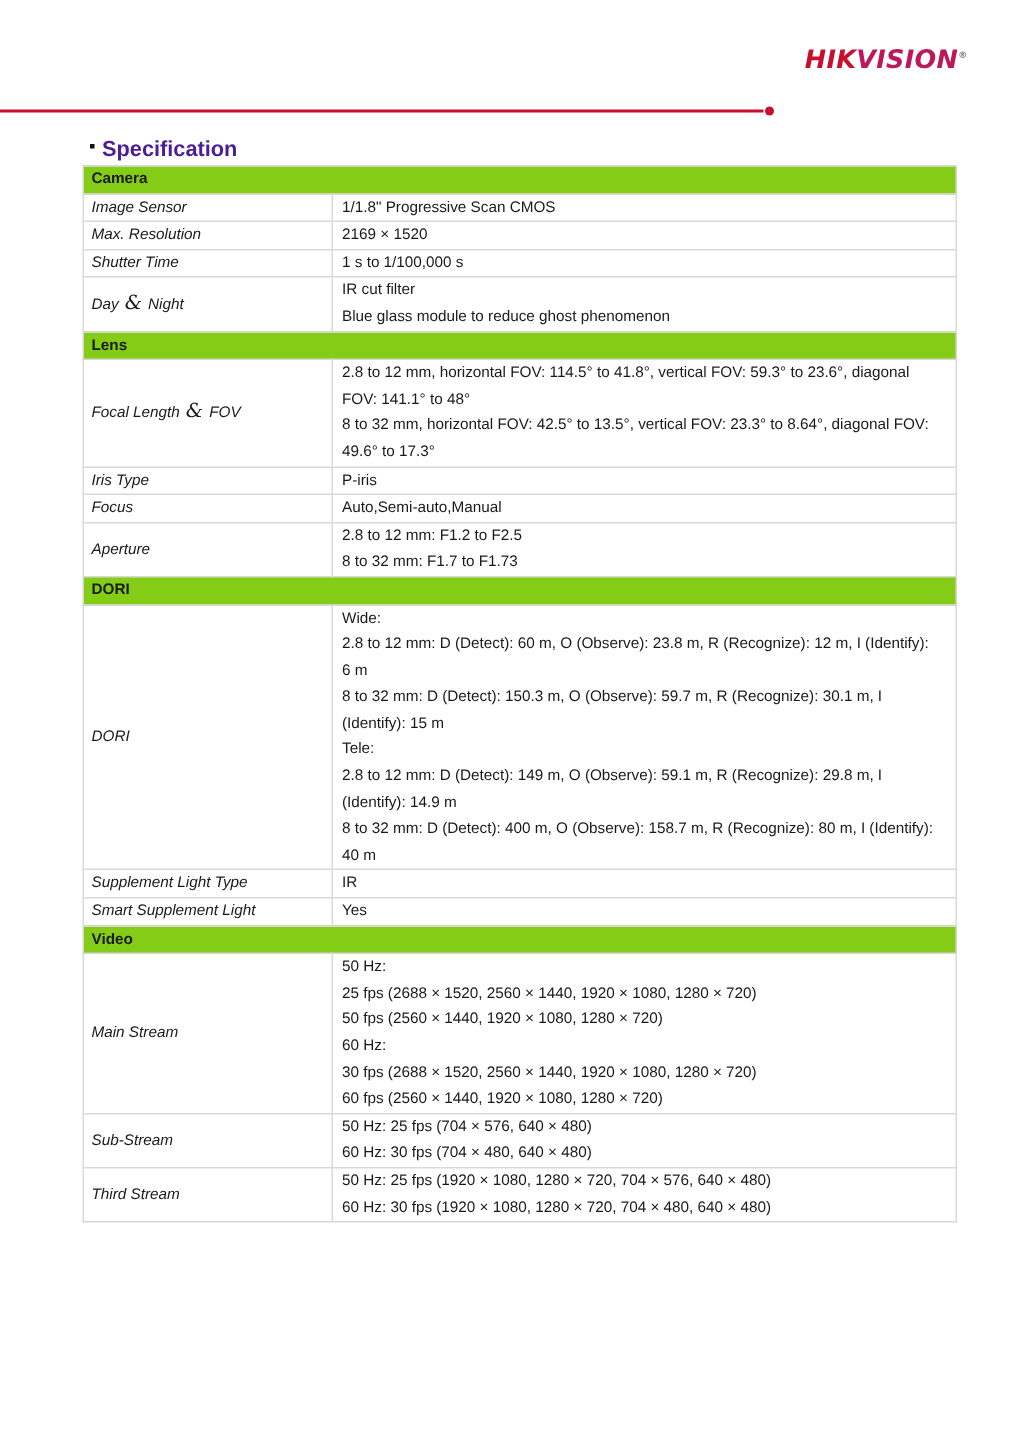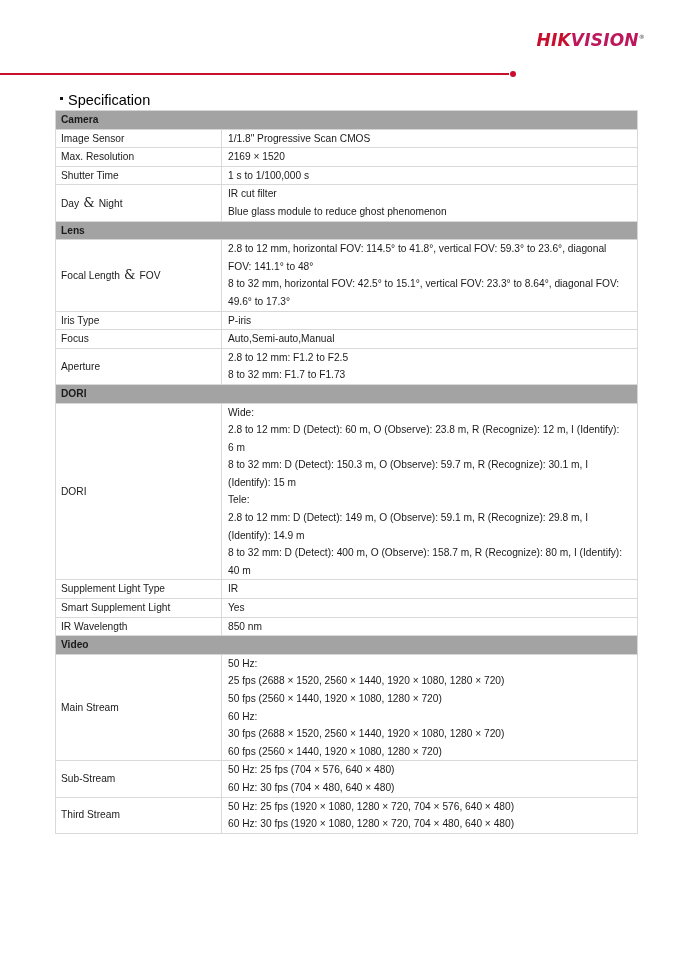--- a/index.html
+++ b/index.html
@@ -17,40 +17,40 @@
 
     .rule {
       position: absolute; top: 73px; left: 0; width: 509px; height: 2px; background: #c8102e;
     }
     .rule-dot {
       position: absolute; top: 71px; left: 510px; width: 6px; height: 6px; border-radius: 50%; background: #c8102e;
     }
 
     .section-title {
       position: absolute; top: 92px; left: 60px;
-      font-size: 14.5px; font-weight: normal; color: #000000;
+      font-size: 14.5px; font-weight: bold; color: #4c1d95;
     }
     .section-title .bullet {
       display: inline-block; width: 3px; height: 3px; background: #111; margin-right: 5px; vertical-align: middle; position: relative; top: -3px;
     }
 
     table.spec {
       position: absolute; top: 110px; left: 55px; width: 582px;
       border-collapse: collapse; table-layout: fixed;
       font-size: 10.2px; line-height: 17.6px; color: #1a1a1a;
     }
     table.spec col.c1 { width: 166px; }
     table.spec col.c2 { width: 416px; }
     table.spec td {
       border: 1px solid #d9d9d9; padding: 0 5px; vertical-align: middle;
     }
     table.spec tr.group td {
-      background: #a3a3a3; font-weight: bold; height: 18px; border-color: #d6d6d6;
+      background: #84cc16; font-weight: bold; height: 18px; border-color: #d6d6d6;
     }
-    table.spec td.label { padding-left: 5px; }
+    table.spec td.label { padding-left: 5px; font-style: italic; }
     table.spec td.value { padding-left: 6px; }
     .line { display: block; }
     .amp { font-family: "DejaVu Serif", serif; font-size: 13px; margin: 0 4px; }
   </style>
 </head>
 <body>
 
 <div class="logo">
   <span class="hik">HIK</span><span class="vision">VISION</span><span class="reg">®</span>
 </div>
@@ -98,21 +98,21 @@
     </tr>
 
     <tr class="group">
         <td colspan="2">Lens</td>
       </tr>
     <tr>
       <td class="label"><span>Focal Length</span><span class="amp">&amp;</span><span>FOV</span></td>
       <td class="value">
           <span class="line">2.8 to 12 mm, horizontal FOV: 114.5° to 41.8°, vertical FOV: 59.3° to 23.6°, diagonal</span>
           <span class="line">FOV: 141.1° to 48°</span>
-          <span class="line">8 to 32 mm, horizontal FOV: 42.5° to 15.1°, vertical FOV: 23.3° to 8.64°, diagonal FOV:</span>
+          <span class="line">8 to 32 mm, horizontal FOV: 42.5° to 13.5°, vertical FOV: 23.3° to 8.64°, diagonal FOV:</span>
           <span class="line">49.6° to 17.3°</span>
         </td>
     </tr>
     <tr>
       <td class="label">Iris Type</td>
       <td class="value">
           <span class="line">P-iris</span>
         </td>
     </tr>
     <tr>
@@ -153,26 +153,20 @@
       <td class="value">
           <span class="line">IR</span>
         </td>
     </tr>
     <tr>
       <td class="label">Smart Supplement Light</td>
       <td class="value">
           <span class="line">Yes</span>
         </td>
     </tr>
-    <tr>
-      <td class="label">IR Wavelength</td>
-      <td class="value">
-          <span class="line">850 nm</span>
-        </td>
-    </tr>
 
     <tr class="group">
         <td colspan="2">Video</td>
       </tr>
     <tr>
       <td class="label">Main Stream</td>
       <td class="value">
         <span class="line">50 Hz:</span>
         <span class="line">25 fps (2688 × 1520, 2560 × 1440, 1920 × 1080, 1280 × 720)</span>
         <span class="line">50 fps (2560 × 1440, 1920 × 1080, 1280 × 720)</span>

